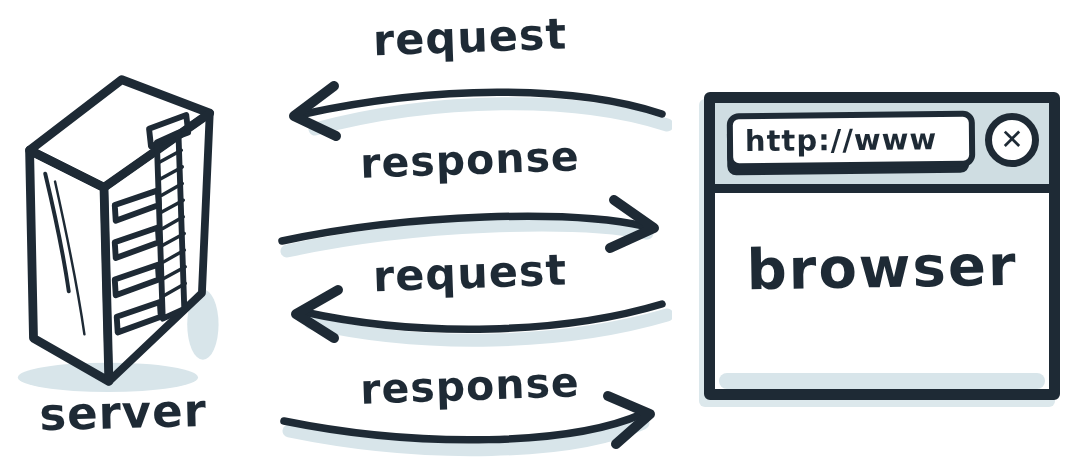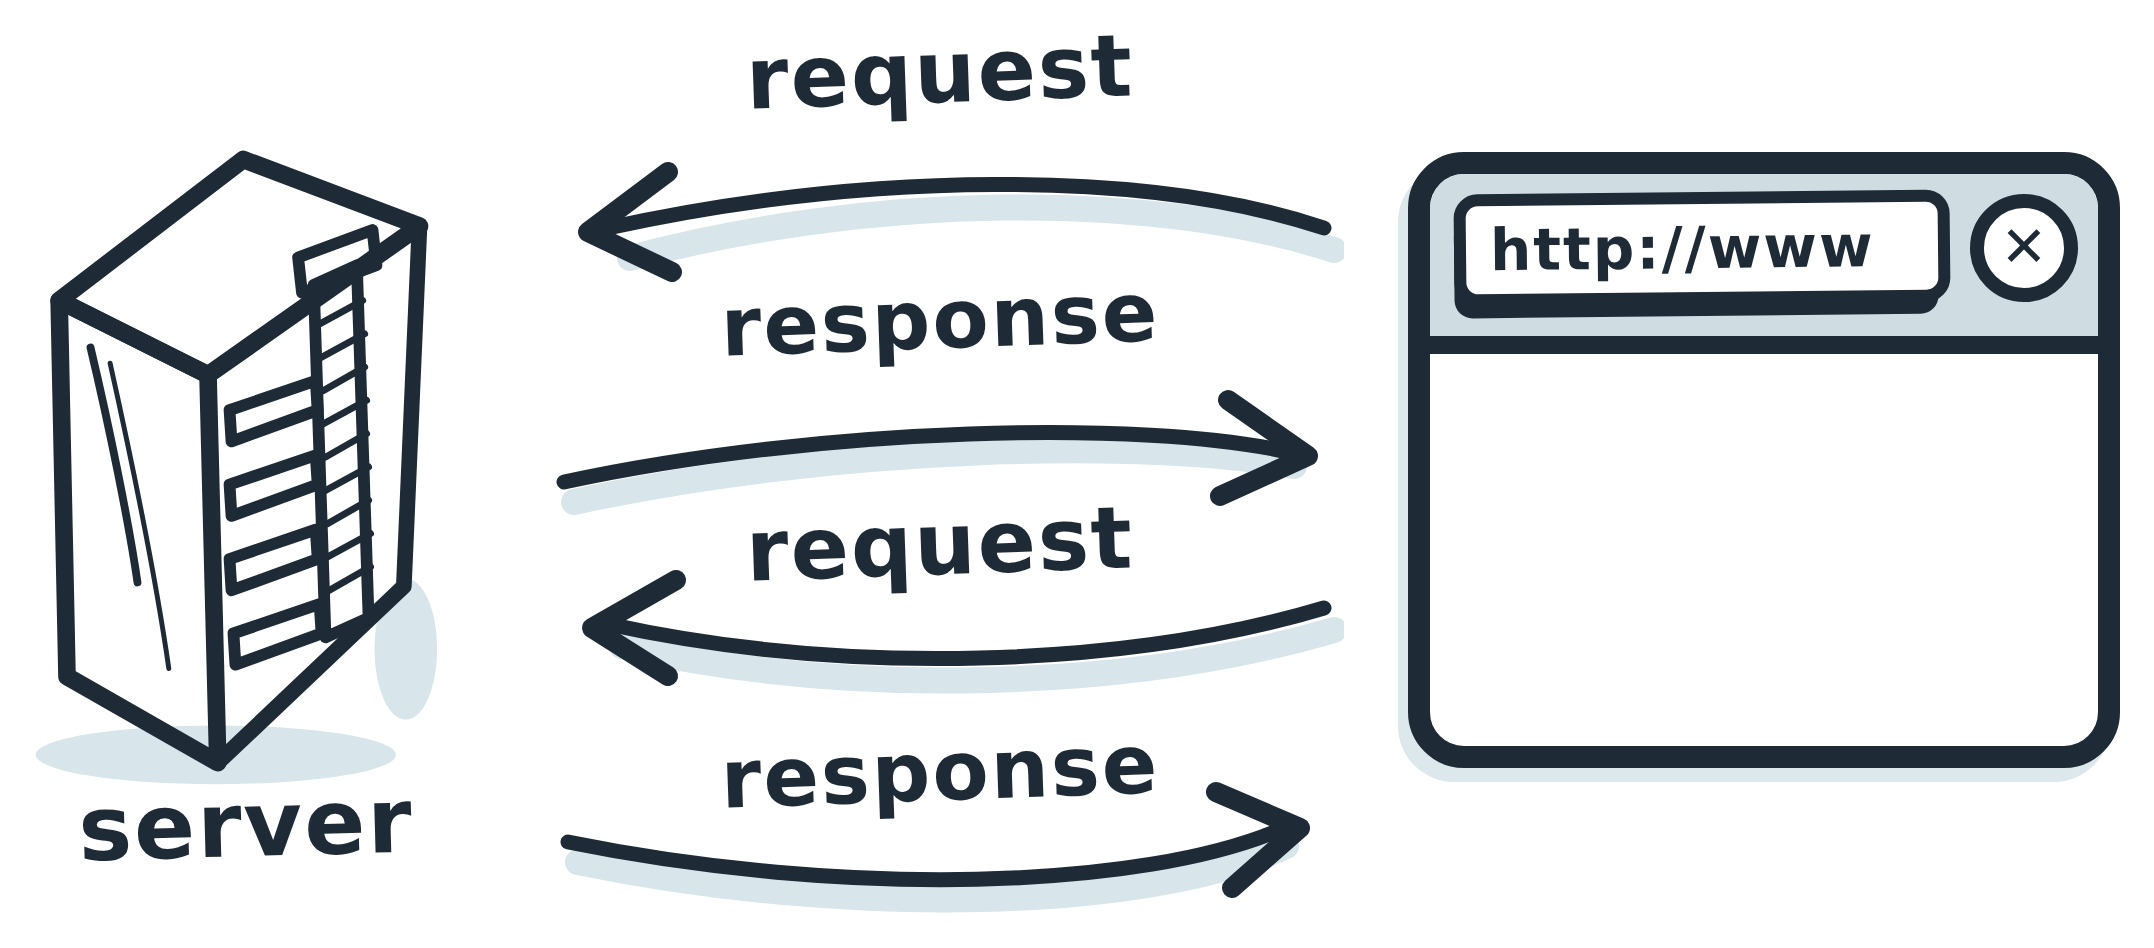--- a/index.html
+++ b/index.html
@@ -33,25 +33,25 @@
   .flow-label.l2 { top: 136px; font-size: 41px; }
   .flow-label.l3 { top: 248px; font-size: 43px; }
   .flow-label.l4 { top: 362px; font-size: 41px; }
   .arrow-svg { position: absolute; left: 272px; width: 400px; }
   .arrow-svg.a1 { top: 66px;  height: 78px; }
   .arrow-svg.a2 { top: 186px; height: 72px; }
   .arrow-svg.a3 { top: 278px; height: 74px; }
   .arrow-svg.a4 { top: 386px; height: 72px; }
   
   .browser-window {
-    position: absolute; left: 704px; top: 76px;
+    position: absolute; left: 704px; top: 92px;
     width: 356px; height: 308px;
     background: #ffffff;
     border: 11px solid #1e2a35;
-    border-radius: 28px;
+    border-radius: 6px;
     box-shadow: -5px 7px 0 0 #dce8ec;
     overflow: hidden;
   }
   .browser-header {
     position: relative;
     height: 90px;
     background: #cfdde2;
     border-bottom: 9px solid #1e2a35;
     display: flex;
     align-items: center;
@@ -170,15 +170,19 @@
 
   <div class="browser-window">
     <div class="browser-header">
       <div class="url-box">
         <span>http://www</span>
       </div>
       <div class="close-button">
         <span>✕</span>
       </div>
     </div>
+    <div class="browser-body">
+      <div class="browser-label">browser</div>
+      <div class="body-shade"></div>
+    </div>
   </div>
 
 </div>
 
 </body></html>

